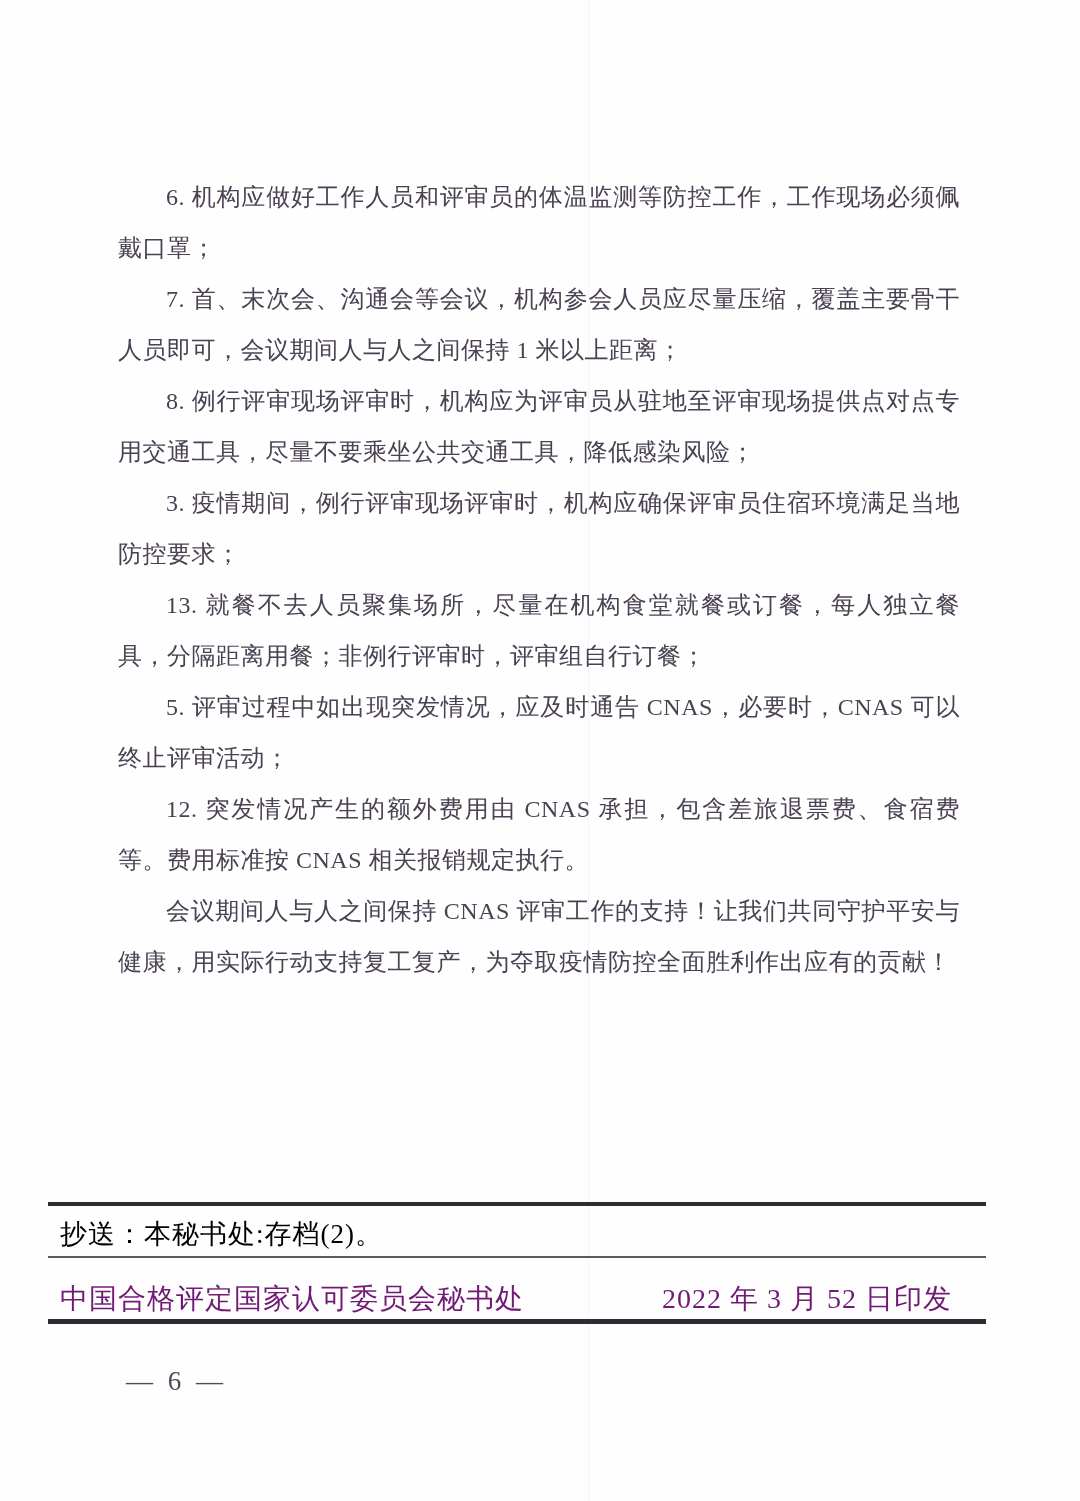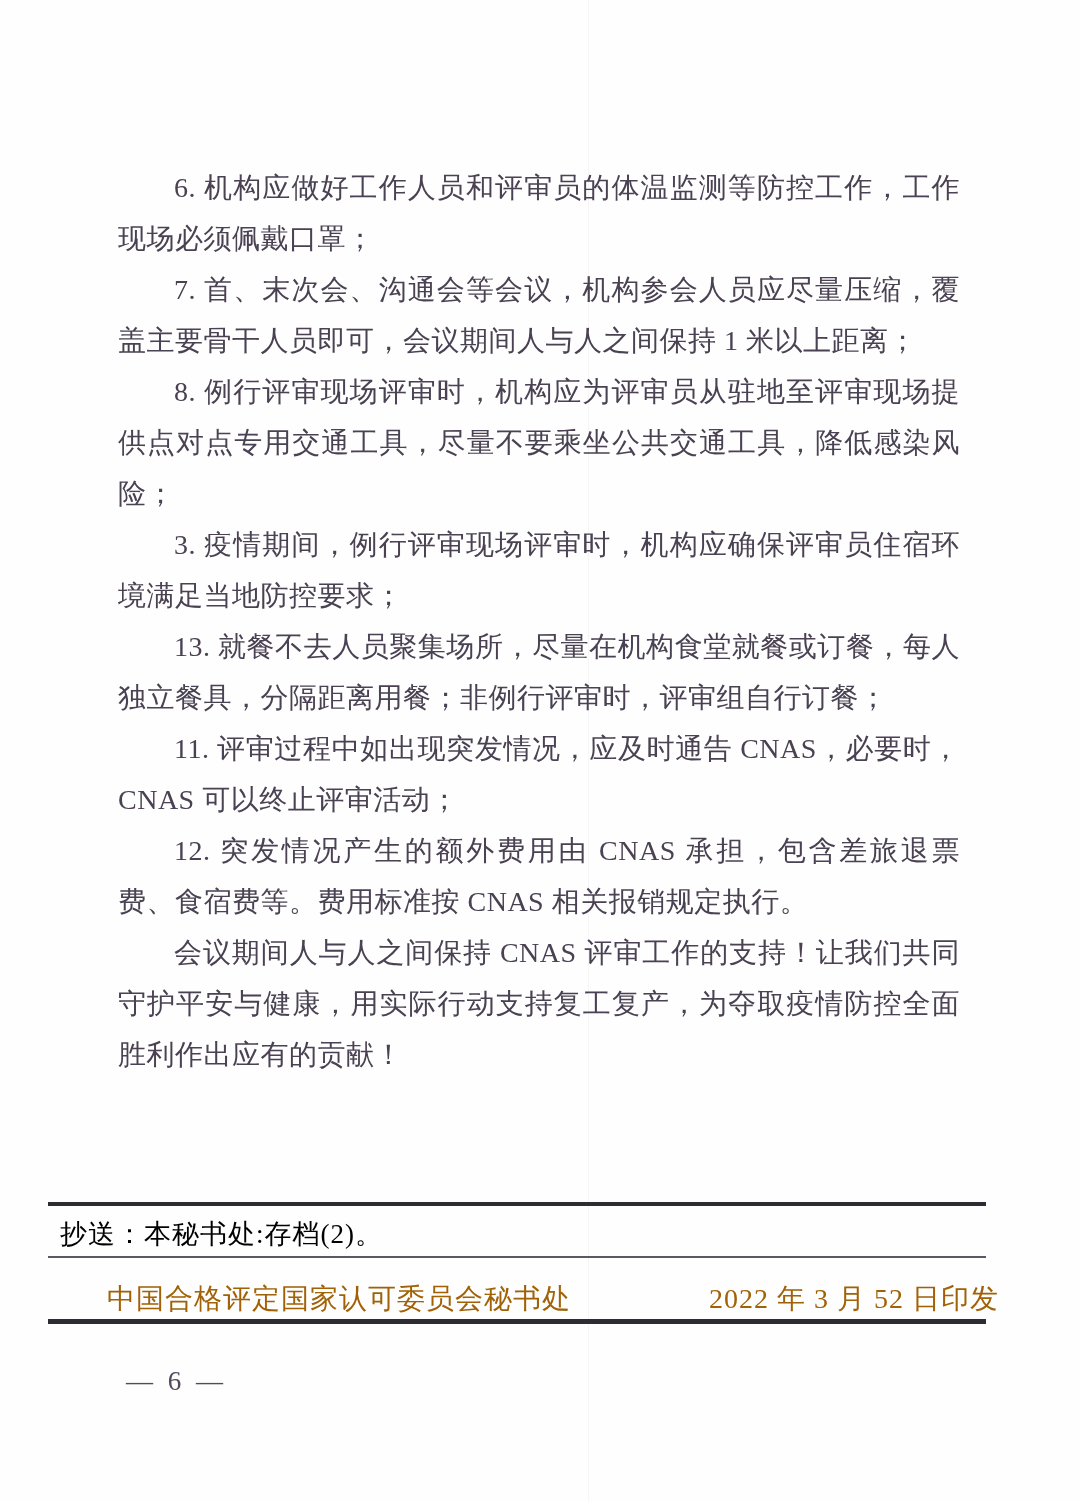--- a/index.html
+++ b/index.html
@@ -20,23 +20,23 @@
     position: absolute;
     left: 588px;
     top: 0;
     width: 1px;
     height: 100%;
     background: rgba(70, 70, 95, 0.05);
   }
   .body-text {
     position: absolute;
     left: 118px;
-    top: 162px;
+    top: 172px;
     width: 842px;
-    font-size: 28px;
+    font-size: 24px;
     line-height: 51px;
     text-align: justify;
     text-justify: inter-ideograph;
     letter-spacing: 0.5px;
   }
   .body-text p {
     margin: 0;
     padding: 0;
     text-indent: 2em;
   }
@@ -59,23 +59,22 @@
   }
   .issuer-row {
     position: absolute;
     left: 60px;
     top: 1280px;
     width: 892px;
     display: flex;
     justify-content: space-between;
     align-items: baseline;
     font-size: 28px;
-    color: #a16207;
+    color: #701a75;
     letter-spacing: 1px;
-    margin-left: 47px;
   }
   .page-number {
     position: absolute;
     left: 126px;
     top: 1366px;
     font-size: 27px;
     color: #55495c;
     letter-spacing: 4px;
   }
 </style>
@@ -85,21 +84,21 @@
 <div class="page">
 
   <div class="fold-line"></div>
 
   <div class="body-text">
     <p>6. 机构应做好工作人员和评审员的体温监测等防控工作，工作现场必须佩戴口罩；</p>
     <p>7. 首、末次会、沟通会等会议，机构参会人员应尽量压缩，覆盖主要骨干人员即可，会议期间人与人之间保持 1 米以上距离；</p>
     <p>8. 例行评审现场评审时，机构应为评审员从驻地至评审现场提供点对点专用交通工具，尽量不要乘坐公共交通工具，降低感染风险；</p>
     <p>3. 疫情期间，例行评审现场评审时，机构应确保评审员住宿环境满足当地防控要求；</p>
     <p>13. 就餐不去人员聚集场所，尽量在机构食堂就餐或订餐，每人独立餐具，分隔距离用餐；非例行评审时，评审组自行订餐；</p>
-    <p>11. 评审过程中如出现突发情况，应及时通告 CNAS，必要时，CNAS 可以终止评审活动；</p>
+    <p>5. 评审过程中如出现突发情况，应及时通告 CNAS，必要时，CNAS 可以终止评审活动；</p>
     <p>12. 突发情况产生的额外费用由 CNAS 承担，包含差旅退票费、食宿费等。费用标准按 CNAS 相关报销规定执行。</p>
     <p>会议期间人与人之间保持 CNAS 评审工作的支持！让我们共同守护平安与健康，用实际行动支持复工复产，为夺取疫情防控全面胜利作出应有的贡献！</p>
   </div>
 
   <div class="rule rule-thick-top"></div>
 
   <div class="cc-line">抄送：本秘书处:存档(2)。</div>
 
   <div class="rule rule-thin-middle"></div>
 

